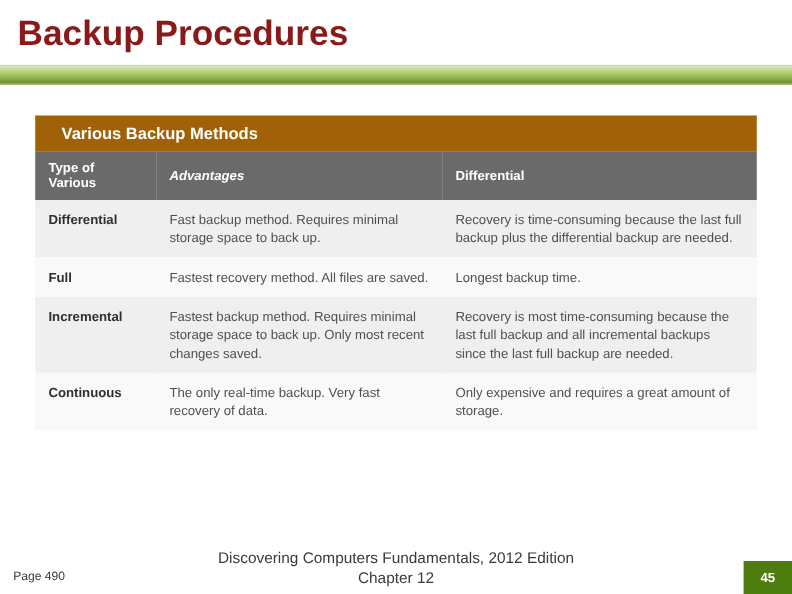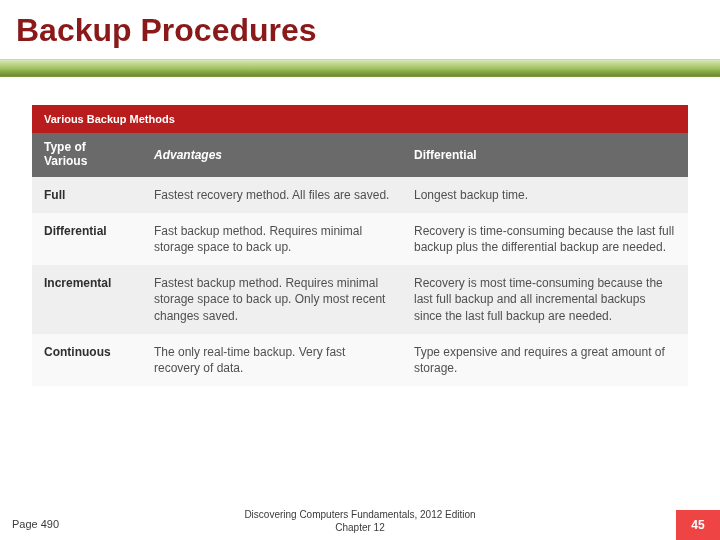--- a/index.html
+++ b/index.html
@@ -20,25 +20,25 @@
   .accent-bar {
     height: 18px;
     background: linear-gradient(to bottom, #d9e8b8 0%, #a5c462 50%, #6a8a2a 100%);
     border-top: 1px solid #cfcfcf;
     border-bottom: 1px solid #7a9a3a;
   }
   .table-wrap {
     margin: 28px 32px 0 32px;
   }
   .table-title {
-    background: #b91c1c;
+    background: #a16207;
     color: #ffffff;
-    font-size: 11px;
+    font-size: 15px;
     font-weight: bold;
-    padding: 8px 12px;
+    padding: 8px 24px;
   }
   table.methods {
     width: 100%;
     border-collapse: collapse;
     font-size: 12px;
     color: #3f3f3f;
   }
   table.methods thead th {
     background: #6a6a6a;
     color: #ffffff;
@@ -79,31 +79,31 @@
     left: 12px;
     bottom: 10px;
     font-size: 11px;
     color: #3a3a3a;
   }
   .footer-center {
     position: absolute;
     left: 0; right: 0;
     bottom: 6px;
     text-align: center;
-    font-size: 10px;
+    font-size: 14px;
     color: #3a3a3a;
     line-height: 1.25;
   }
   .footer-badge {
     position: absolute;
     right: 0;
     bottom: 0;
     width: 44px;
     height: 30px;
-    background: #ef4444;
+    background: #4d7c0f;
     color: #ffffff;
     font-size: 12px;
     font-weight: bold;
     display: flex;
     align-items: center;
     justify-content: center;
   }
 </style>
 </head>
 <body>
@@ -119,38 +119,38 @@
         <th class="col-type">
           <span>Type of</span><br>
           <span>Various</span>
         </th>
         <th class="col-adv">Advantages</th>
         <th class="col-dis">Differential</th>
       </tr>
     </thead>
     <tbody>
       <tr>
+        <td class="rowhead">Differential</td>
+        <td>Fast backup method. Requires minimal storage space to back up.</td>
+        <td>Recovery is time-consuming because the last full backup plus the differential backup are needed.</td>
+      </tr>
+      <tr>
         <td class="rowhead">Full</td>
         <td>Fastest recovery method. All files are saved.</td>
         <td>Longest backup time.</td>
-      </tr>
-      <tr>
-        <td class="rowhead">Differential</td>
-        <td>Fast backup method. Requires minimal storage space to back up.</td>
-        <td>Recovery is time-consuming because the last full backup plus the differential backup are needed.</td>
       </tr>
       <tr>
         <td class="rowhead">Incremental</td>
         <td>Fastest backup method. Requires minimal storage space to back up. Only most recent changes saved.</td>
         <td>Recovery is most time-consuming because the last full backup and all incremental backups since the last full backup are needed.</td>
       </tr>
       <tr>
         <td class="rowhead">Continuous</td>
         <td>The only real-time backup. Very fast recovery of data.</td>
-        <td>Type expensive and requires a great amount of storage.</td>
+        <td>Only expensive and requires a great amount of storage.</td>
       </tr>
     </tbody>
   </table>
 </div>
 
 <div class="footer">
   <div class="footer-left">Page 490</div>
   <div class="footer-center">
     <span>Discovering Computers Fundamentals, 2012 Edition</span><br>
     <span>Chapter 12</span>

